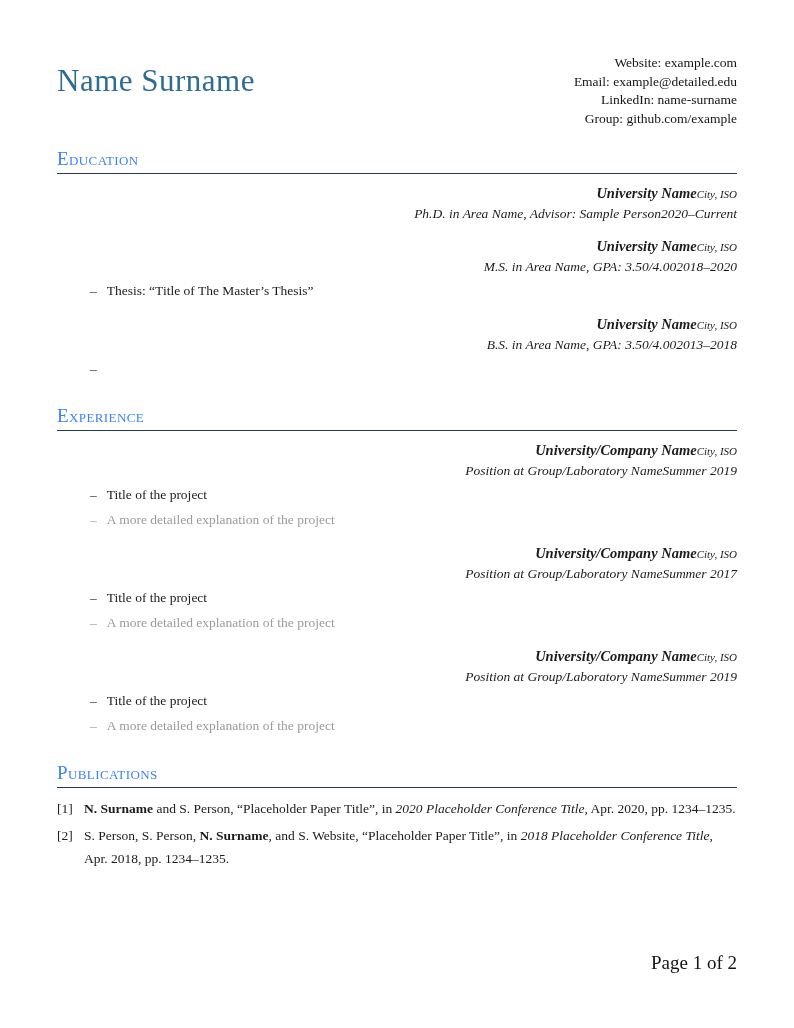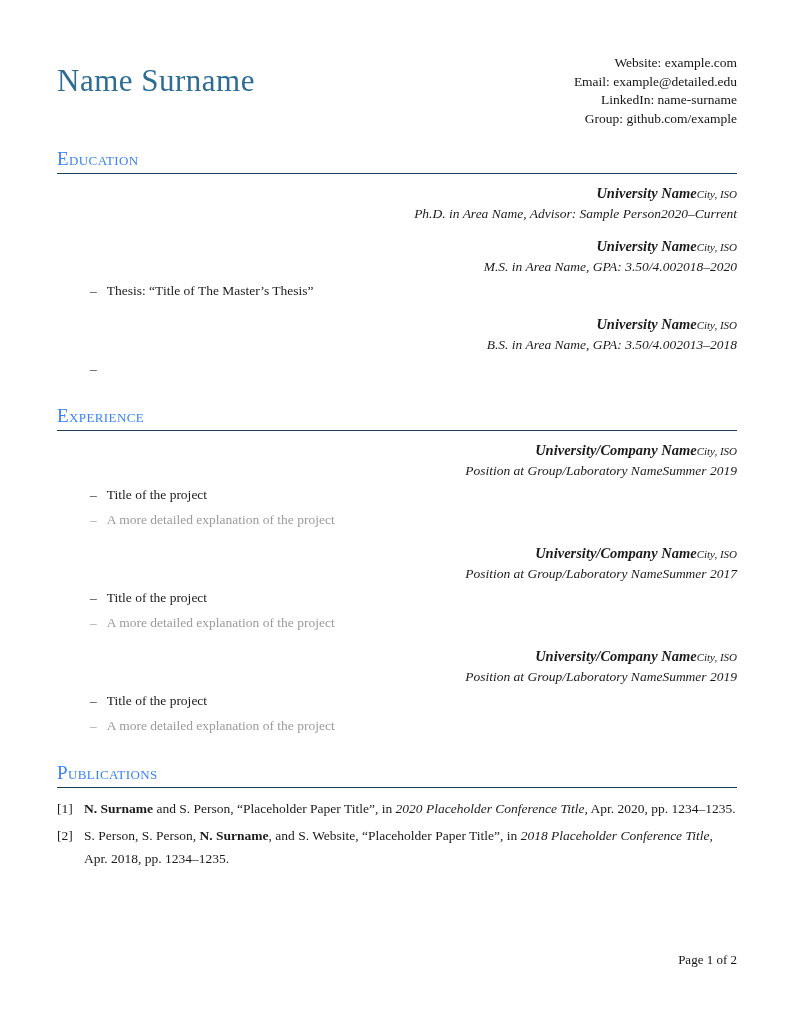--- a/index.html
+++ b/index.html
@@ -47,22 +47,22 @@
 
   
   .pub { display: flex; margin: 0 0 5px 0; font-size: 13.5px; line-height: 22.5px; }
   .pub-index { width: 27px; flex-shrink: 0; }
   .pub-text { flex: 1; margin: 0; }
   .pub-text b { font-weight: bold; }
   .pub-text i { font-style: italic; }
 
   
   .footer {
-    position: absolute; right: 57px; bottom: 60px;
-    font-size: 13px; color: #141414;
+    position: absolute; right: 57px; bottom: 54px;
+    font-size: 19px; color: #141414;
   }
 </style>
 </head>
 <body>
 
 <div class="page">
 
   <header class="header">
     <h1 class="name">Name Surname</h1>
     <div class="contact">

